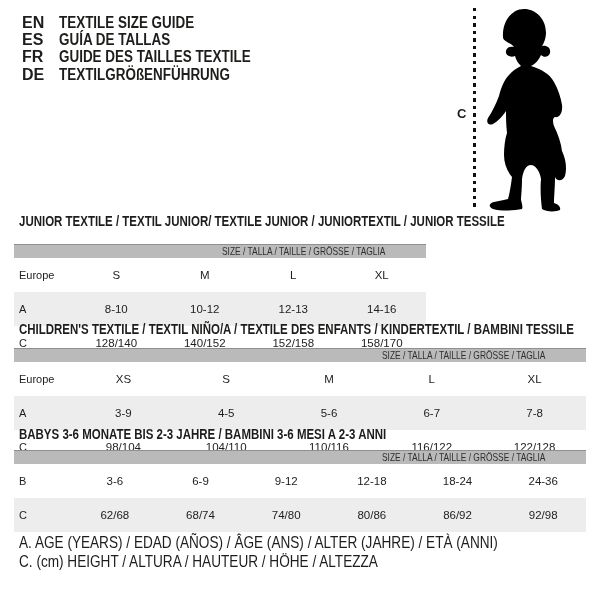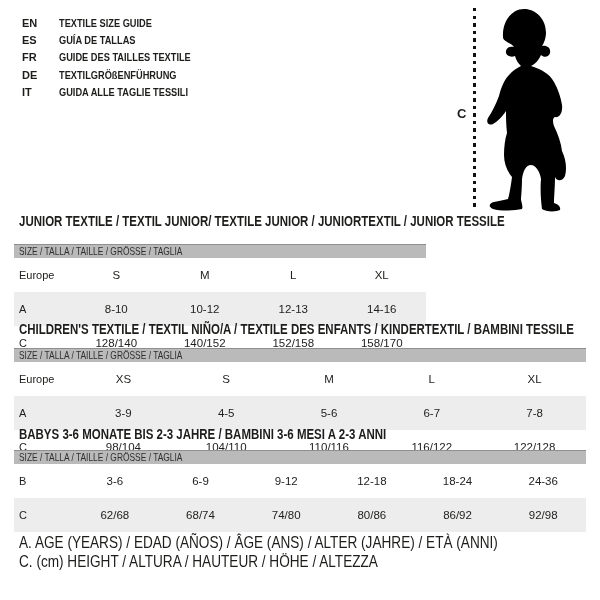--- a/index.html
+++ b/index.html
@@ -8,36 +8,36 @@
     font-family:"Liberation Sans", sans-serif;
     color:#1d1d1b;position:relative;overflow:hidden;
   }
   .abs{position:absolute;}
   .cond{display:inline-block;transform:scaleX(0.82);transform-origin:0 50%;white-space:nowrap;}
   .cond84{display:inline-block;transform:scaleX(0.84);transform-origin:0 50%;white-space:nowrap;}
   .cond80{display:inline-block;transform:scaleX(0.80);transform-origin:0 50%;white-space:nowrap;}
 
   
   .langs{left:22px;top:14px;}
-  .lang-row{display:flex;height:17.4px;align-items:center;font-weight:bold;font-size:11px;}
+  .lang-row{display:flex;height:17.4px;align-items:center;font-weight:bold;font-size:16px;}
   .lang-code{width:37px;}
 
   
   .dashline{left:473px;top:8px;width:2.5px;height:200px;
     background:repeating-linear-gradient(to bottom,#111 0 3.5px,transparent 3.5px 7.5px);}
   .fig-c{left:457px;top:106px;font-weight:bold;font-size:13px;}
   .baby{left:482px;top:6px;}
 
   
   .section{left:19px;width:572px;}
   .sec-title{font-weight:bold;font-size:14px;line-height:13px;height:13px;}
   .sec-title.multi{height:16px;line-height:16px;}
   .tbl{margin-left:-5px;}
   .thead{height:14px;background:#bababa;border-top:1px solid #8f8f8f;box-sizing:border-box;
-    font-size:10.5px;line-height:12px;color:#2f2f2f;padding-left:5px;}
+    font-size:10.5px;line-height:12px;color:#2f2f2f;padding-left:5px;text-align:right;}
   .trow{display:flex;height:34px;align-items:center;font-size:11.5px;}
   .trow.shade{background:#ededed;}
   .tlabel{width:58px;padding-left:5px;box-sizing:border-box;font-size:11px;}
   .tcell{flex:1;text-align:center;}
 
   
   .footnotes{left:19px;top:536px;}
   .footnote{height:19px;font-weight:normal;font-size:17px;line-height:13px;}
 </style>
 </head>
@@ -52,24 +52,20 @@
     <span class="lang-code">ES</span>
     <span class="cond84">GUÍA DE TALLAS</span>
   </div>
   <div class="lang-row">
     <span class="lang-code">FR</span>
     <span class="cond84">GUIDE DES TAILLES TEXTILE</span>
   </div>
   <div class="lang-row">
     <span class="lang-code">DE</span>
     <span class="cond84">TEXTILGRÖßENFÜHRUNG</span>
-  </div>
-  <div class="lang-row">
-    <span class="lang-code">IT</span>
-    <span class="cond84">GUIDA ALLE TAGLIE TESSILI</span>
   </div>
 </div>
 
 <div class="abs dashline"></div>
 <span class="abs fig-c">C</span>
 <svg class="abs baby" width="96" height="206" viewBox="0 0 96 206" aria-hidden="true">
   <path fill="#000000" d="
     M42 3
     C54 3 64 13 64 27
     C64 32 62 37 60 40

